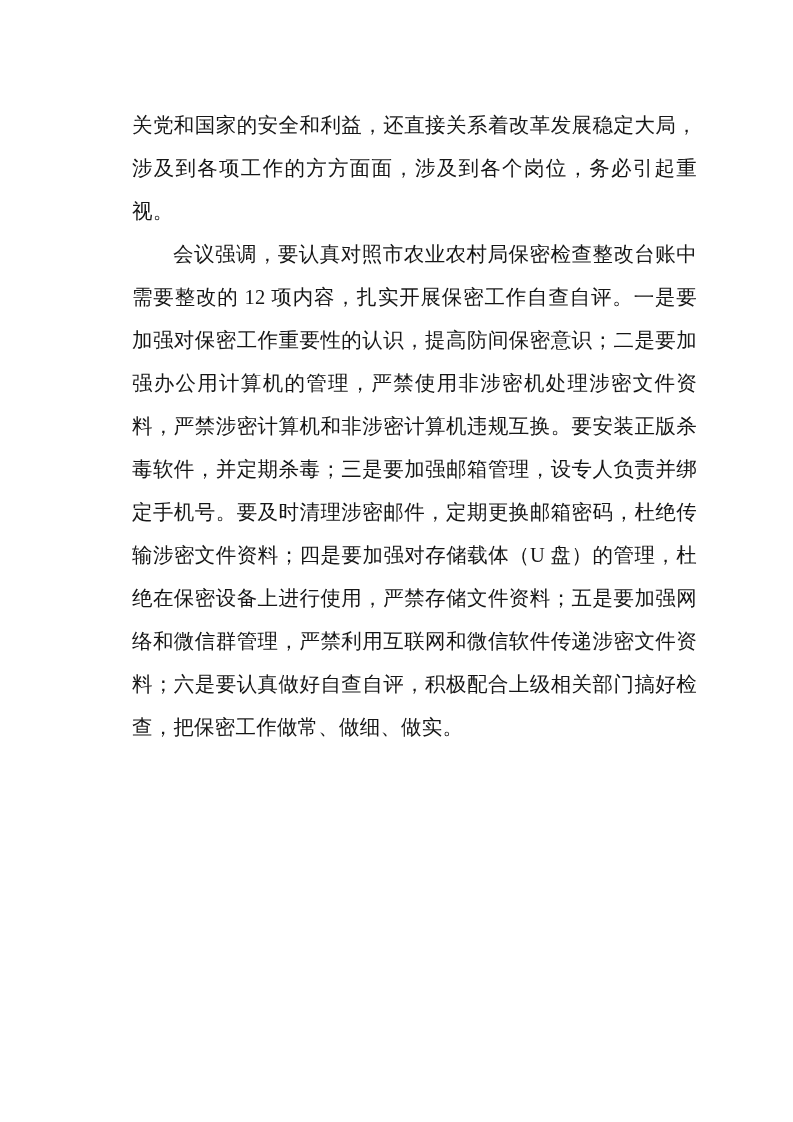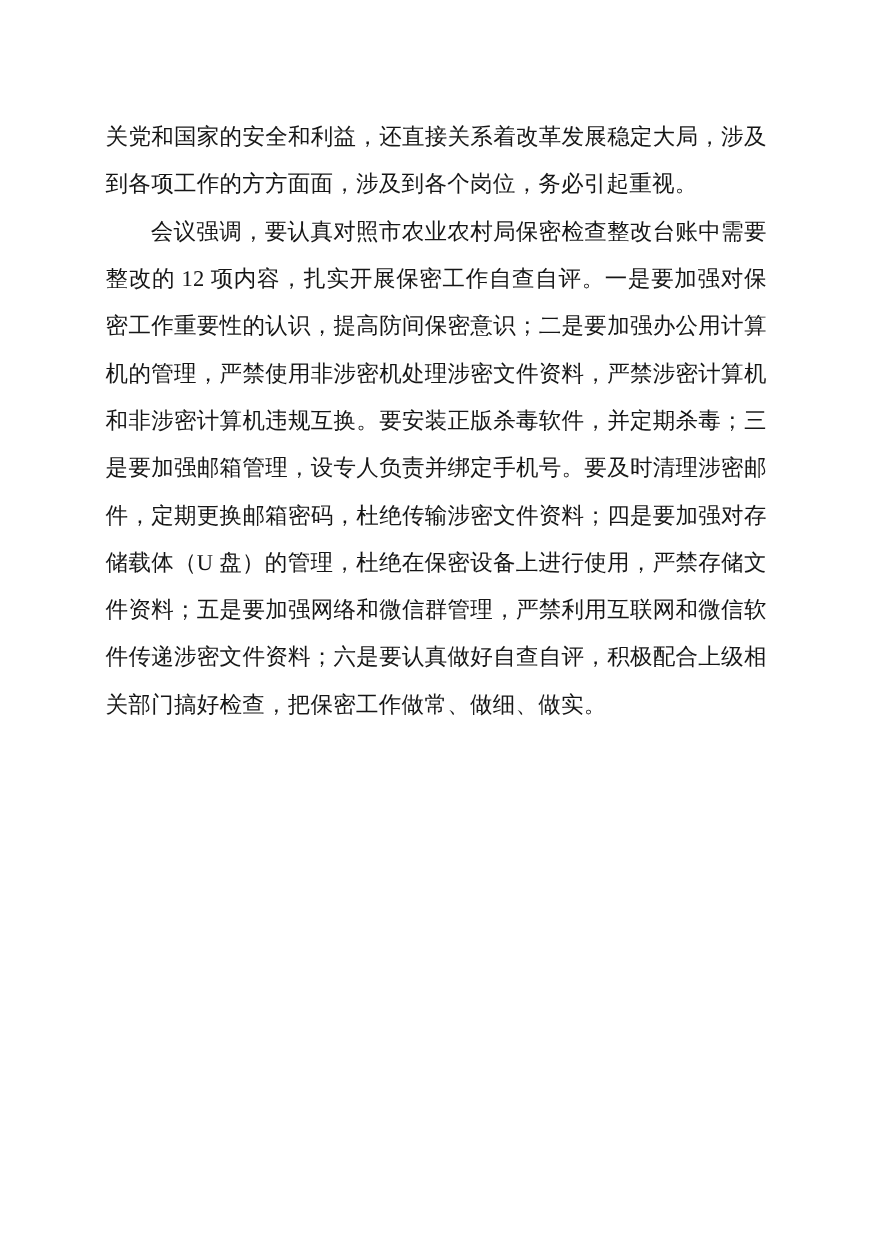--- a/index.html
+++ b/index.html
@@ -23,20 +23,21 @@
     box-sizing: border-box;
     padding: 104px 96px 90px 96px;
   }
   .doc-body {
     font-size: 20.5px;
     line-height: 43px;
     text-align: justify;
     text-justify: inter-ideograph;
     letter-spacing: 0.2px;
     color: #161616;
+    margin-left: 36px;
   }
   .para {
     margin: 0;
     text-indent: 0;
   }
   .para + .para {
     margin-top: 0;
   }
   .para-indent {
     text-indent: 41px;

